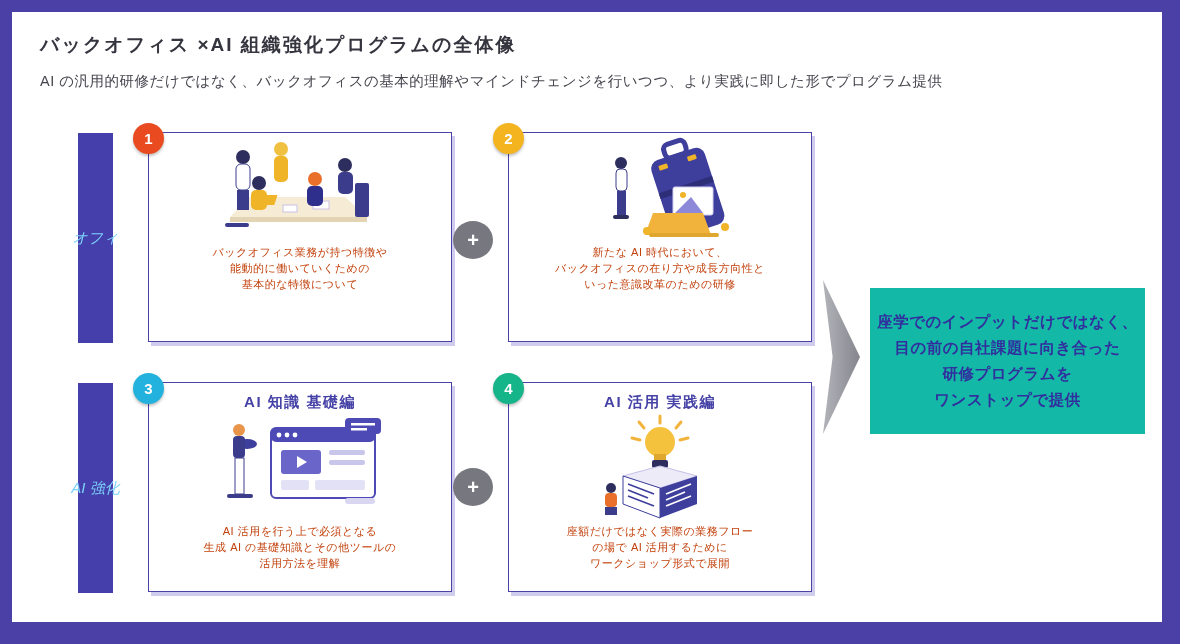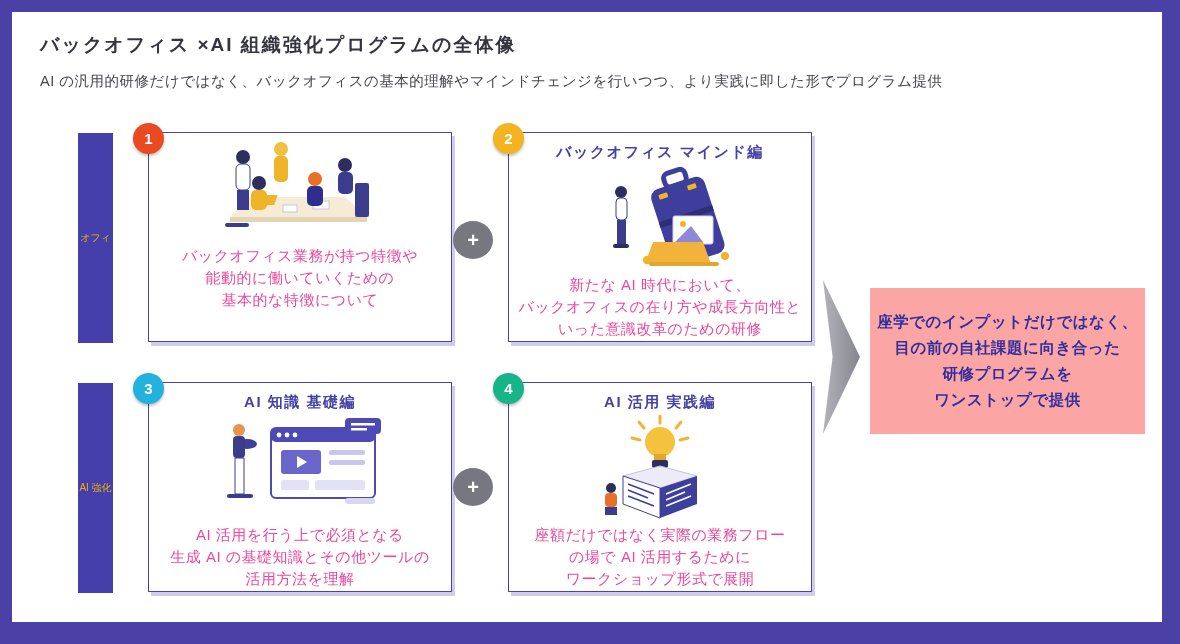--- a/index.html
+++ b/index.html
@@ -28,21 +28,21 @@
 
   
   .vbar {
     position: absolute; left: 66px; width: 35px; height: 210px;
     background: #453fab;
     display: flex; align-items: center; justify-content: center;
   }
   .vbar-1 { top: 121px; }
   .vbar-2 { top: 371px; }
   .vbar .vbar-label {
-    color: #eab308; font-size: 10px; white-space: nowrap;
+    color: #7dd3fc; font-size: 15px; white-space: nowrap; font-style: italic;
   }
 
   
   .card {
     position: absolute; width: 304px; height: 210px;
     background: #ffffff;
     border: 1.5px solid #4b42a5;
     box-shadow: 3px 4px 0 rgba(150,142,215,0.45);
   }
   .card-1 { left: 136px; top: 120px; }
@@ -51,22 +51,22 @@
   .card-4 { left: 496px; top: 370px; }
   .card-title {
     margin-top: 10px; text-align: center;
     font-size: 15px; font-weight: bold; color: #4541a6;
     letter-spacing: 1.5px;
   }
   .card-illu {
     height: 112px; display: flex; align-items: center; justify-content: center;
   }
   .card-desc {
-    text-align: center; font-size: 15px; line-height: 1.45;
-    color: #ec4899; white-space: pre-line; letter-spacing: 0.5px;
+    text-align: center; font-size: 11px; line-height: 1.45;
+    color: #c2410c; white-space: pre-line; letter-spacing: 0.5px;
   }
   .badge {
     position: absolute; left: -16px; top: -10px;
     width: 31px; height: 31px; border-radius: 50%;
     display: flex; align-items: center; justify-content: center;
     color: #ffffff; font-size: 15px; font-weight: bold;
     box-shadow: 0 2px 3px rgba(0,0,0,0.25);
   }
   .badge-1 { background: #ea4a1f; }
   .badge-2 { background: #f3b41f; }
@@ -85,21 +85,21 @@
   .plus-2 { left: 441px; top: 456px; }
 
   
   .big-arrow {
     position: absolute; left: 811px; top: 268px; width: 37px; height: 154px;
     background: linear-gradient(90deg, #b3b3ba, #85858d);
     clip-path: polygon(0 0, 100% 50%, 0 100%, 26% 50%);
   }
   .result-box {
     position: absolute; left: 858px; top: 276px; width: 275px; height: 146px;
-    background: #fca5a5;
+    background: #14b8a6;
     display: flex; align-items: center; justify-content: center;
   }
   .result-text {
     text-align: center; font-size: 15.5px; font-weight: bold;
     color: #312e9e; line-height: 26px; white-space: pre-line;
     letter-spacing: 0.5px;
   }
 </style>
 </head>
 <body>
@@ -141,21 +141,20 @@
           <rect x="30" y="88" width="24" height="4" rx="2" fill="#3c3c8c"></rect>
         </svg>
       </div>
       <div class="card-desc">バックオフィス業務が持つ特徴や
 能動的に働いていくための
 基本的な特徴について</div>
     </div>
 
     <div class="card card-2">
       <div class="badge badge-2">2</div>
-      <div class="card-title">バックオフィス マインド編</div>
       <div class="card-illu">
         <svg width="210" height="108" viewBox="0 0 210 108">
           <g transform="rotate(-18 130 55)">
             <rect x="104" y="18" width="56" height="80" rx="9" fill="#3e3e9c"></rect>
             <rect x="122" y="6" width="22" height="14" rx="5" fill="none" stroke="#3e3e9c" stroke-width="5"></rect>
             <rect x="104" y="50" width="56" height="6" fill="#2e2e78"></rect>
             <rect x="112" y="24" width="9" height="5" rx="1" fill="#f0b429"></rect>
             <rect x="142" y="24" width="9" height="5" rx="1" fill="#f0b429"></rect>
           </g>
           <rect x="118" y="52" width="40" height="28" rx="2" fill="#ffffff" stroke="#d4d0ee"></rect>

